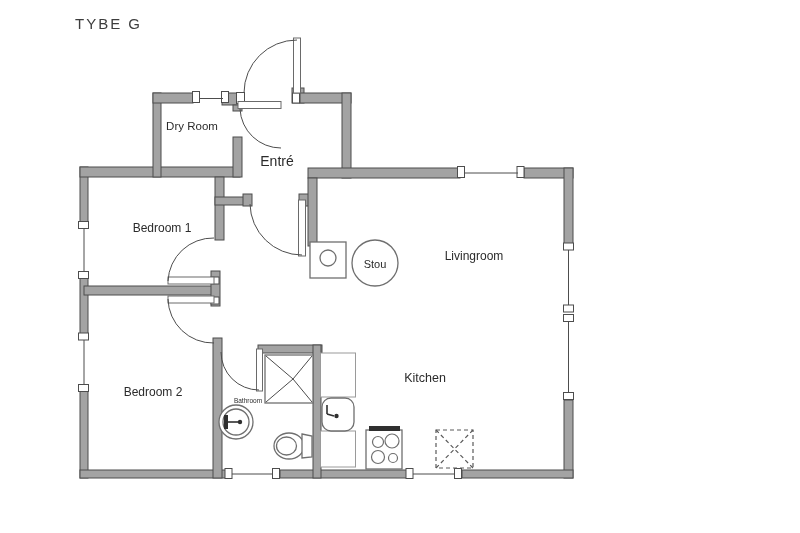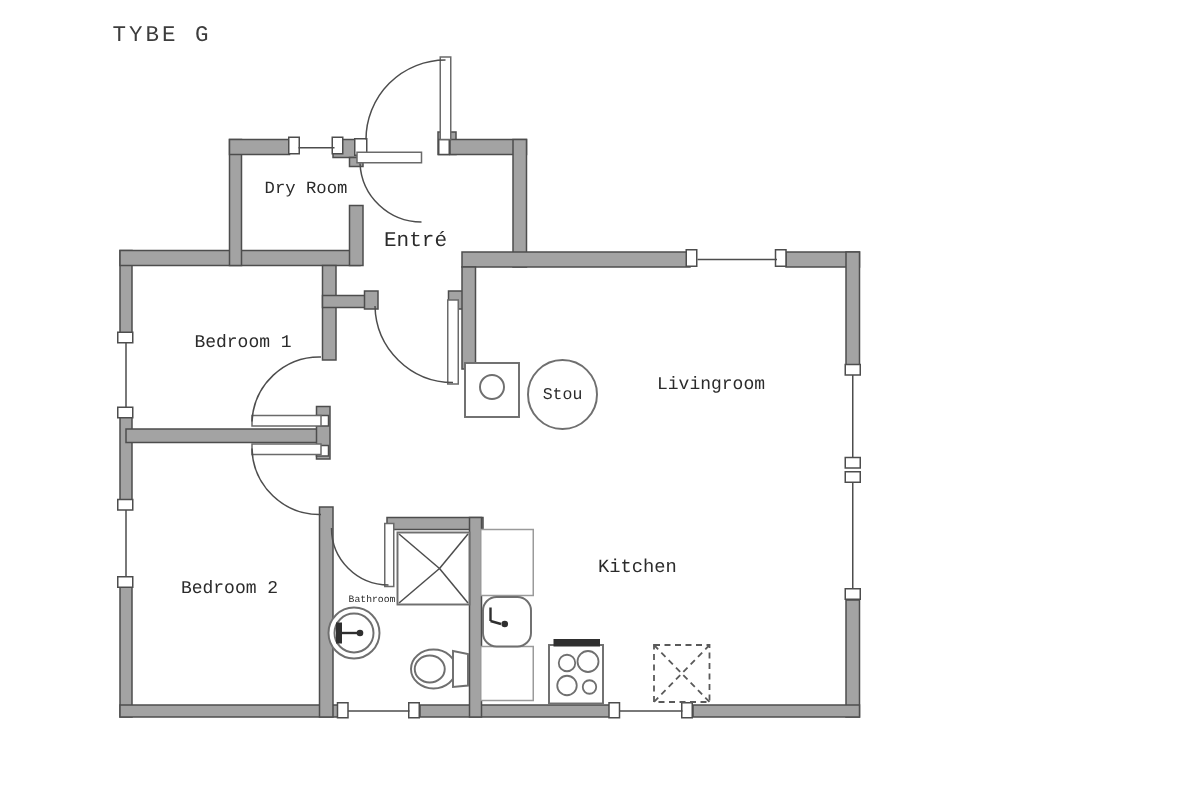--- a/index.html
+++ b/index.html
@@ -5,38 +5,38 @@
   :root{
     --background:#ffffff;
     --wall-fill:#a3a3a3;
     --wall-stroke:#4d4d4d;
     --line:#6f6f6f;
     --text:#2b2b2b;
     --title-text:#3d3d3d;
   }
   html,body{margin:0;padding:0;background:var(--background);}
   .page{position:relative;width:800px;height:533px;background:var(--background);
-        font-family:Liberation Mono, monospace;overflow:hidden;}
+        font-family:Liberation Sans, sans-serif;overflow:hidden;}
   .plan-title{position:absolute;left:75px;top:15px;font-size:15px;letter-spacing:2px;
         color:var(--title-text);}
   .plan{position:absolute;left:0;top:0;width:800px;height:533px;}
   svg{position:absolute;left:0;top:0;}
   .wall{fill:var(--wall-fill);stroke:var(--wall-stroke);stroke-width:1;}
   .cap{fill:#ffffff;stroke:var(--wall-stroke);stroke-width:1;}
   .ln{fill:none;stroke:var(--wall-stroke);stroke-width:1;}
   .leaf{fill:#ffffff;stroke:#6a6a6a;stroke-width:1;}
   .fix{fill:#ffffff;stroke:var(--line);stroke-width:1.3;}
   .fix2{fill:#ffffff;stroke:#9a9a9a;stroke-width:1;}
   .burner{fill:none;stroke:var(--line);stroke-width:1.2;}
   .dark{fill:#2f2f2f;stroke:none;}
   .darkln{fill:none;stroke:#2f2f2f;stroke-width:1.6;}
   .dash{fill:none;stroke:#5a5a5a;stroke-width:1.2;stroke-dasharray:4 3;}
   .room-label{position:absolute;transform:translate(-50%,-50%);color:var(--text);
         white-space:nowrap;}
-  .lbl-dry{left:204px;top:126px;font-size:11.5px;}
+  .lbl-dry{left:192px;top:126px;font-size:11.5px;}
   .lbl-entre{left:277px;top:161px;font-size:14px;}
   .lbl-bed1{left:143px;top:228px;font-size:12px;margin-left:19px;}
   .lbl-bed2{left:153px;top:392px;font-size:12px;}
   .lbl-liv{left:474px;top:256px;font-size:12px;}
   .lbl-kitchen{left:425px;top:378px;font-size:12.5px;}
   .lbl-bath{left:248px;top:400px;font-size:6.5px;}
   .lbl-stou{left:375px;top:264px;font-size:11px;text-align:center;}
 </style>
 </head>
 <body>

